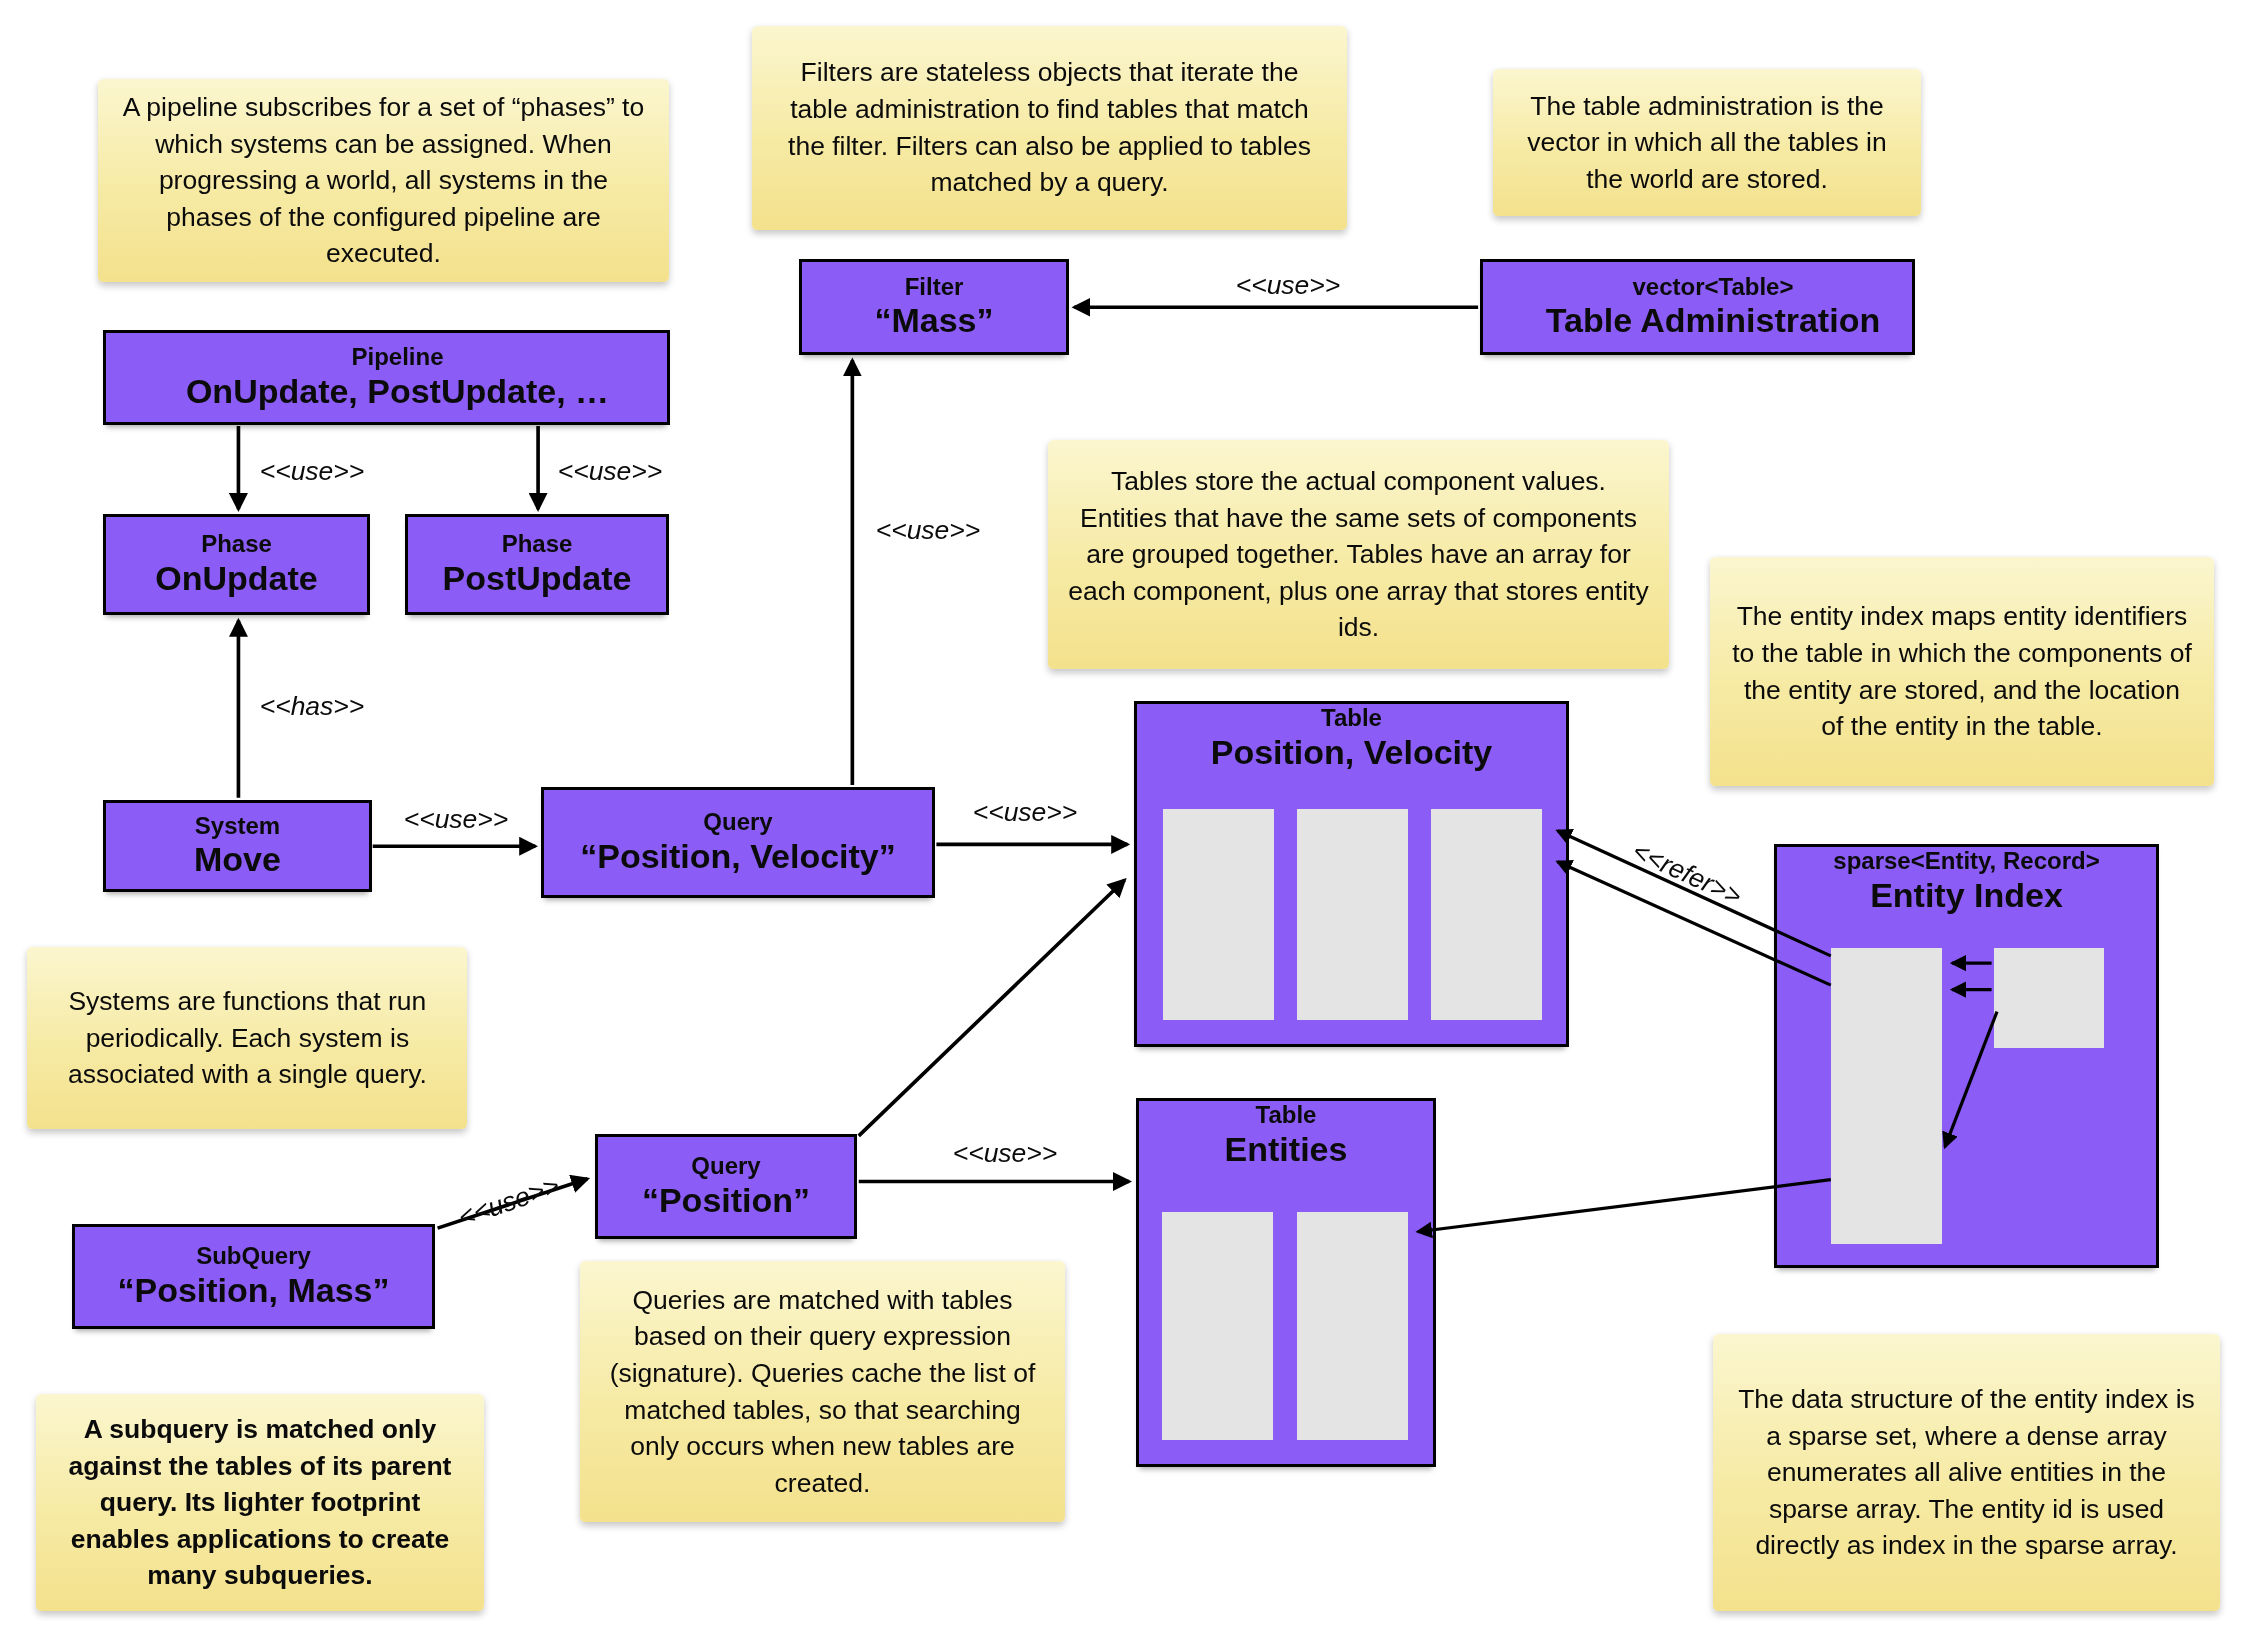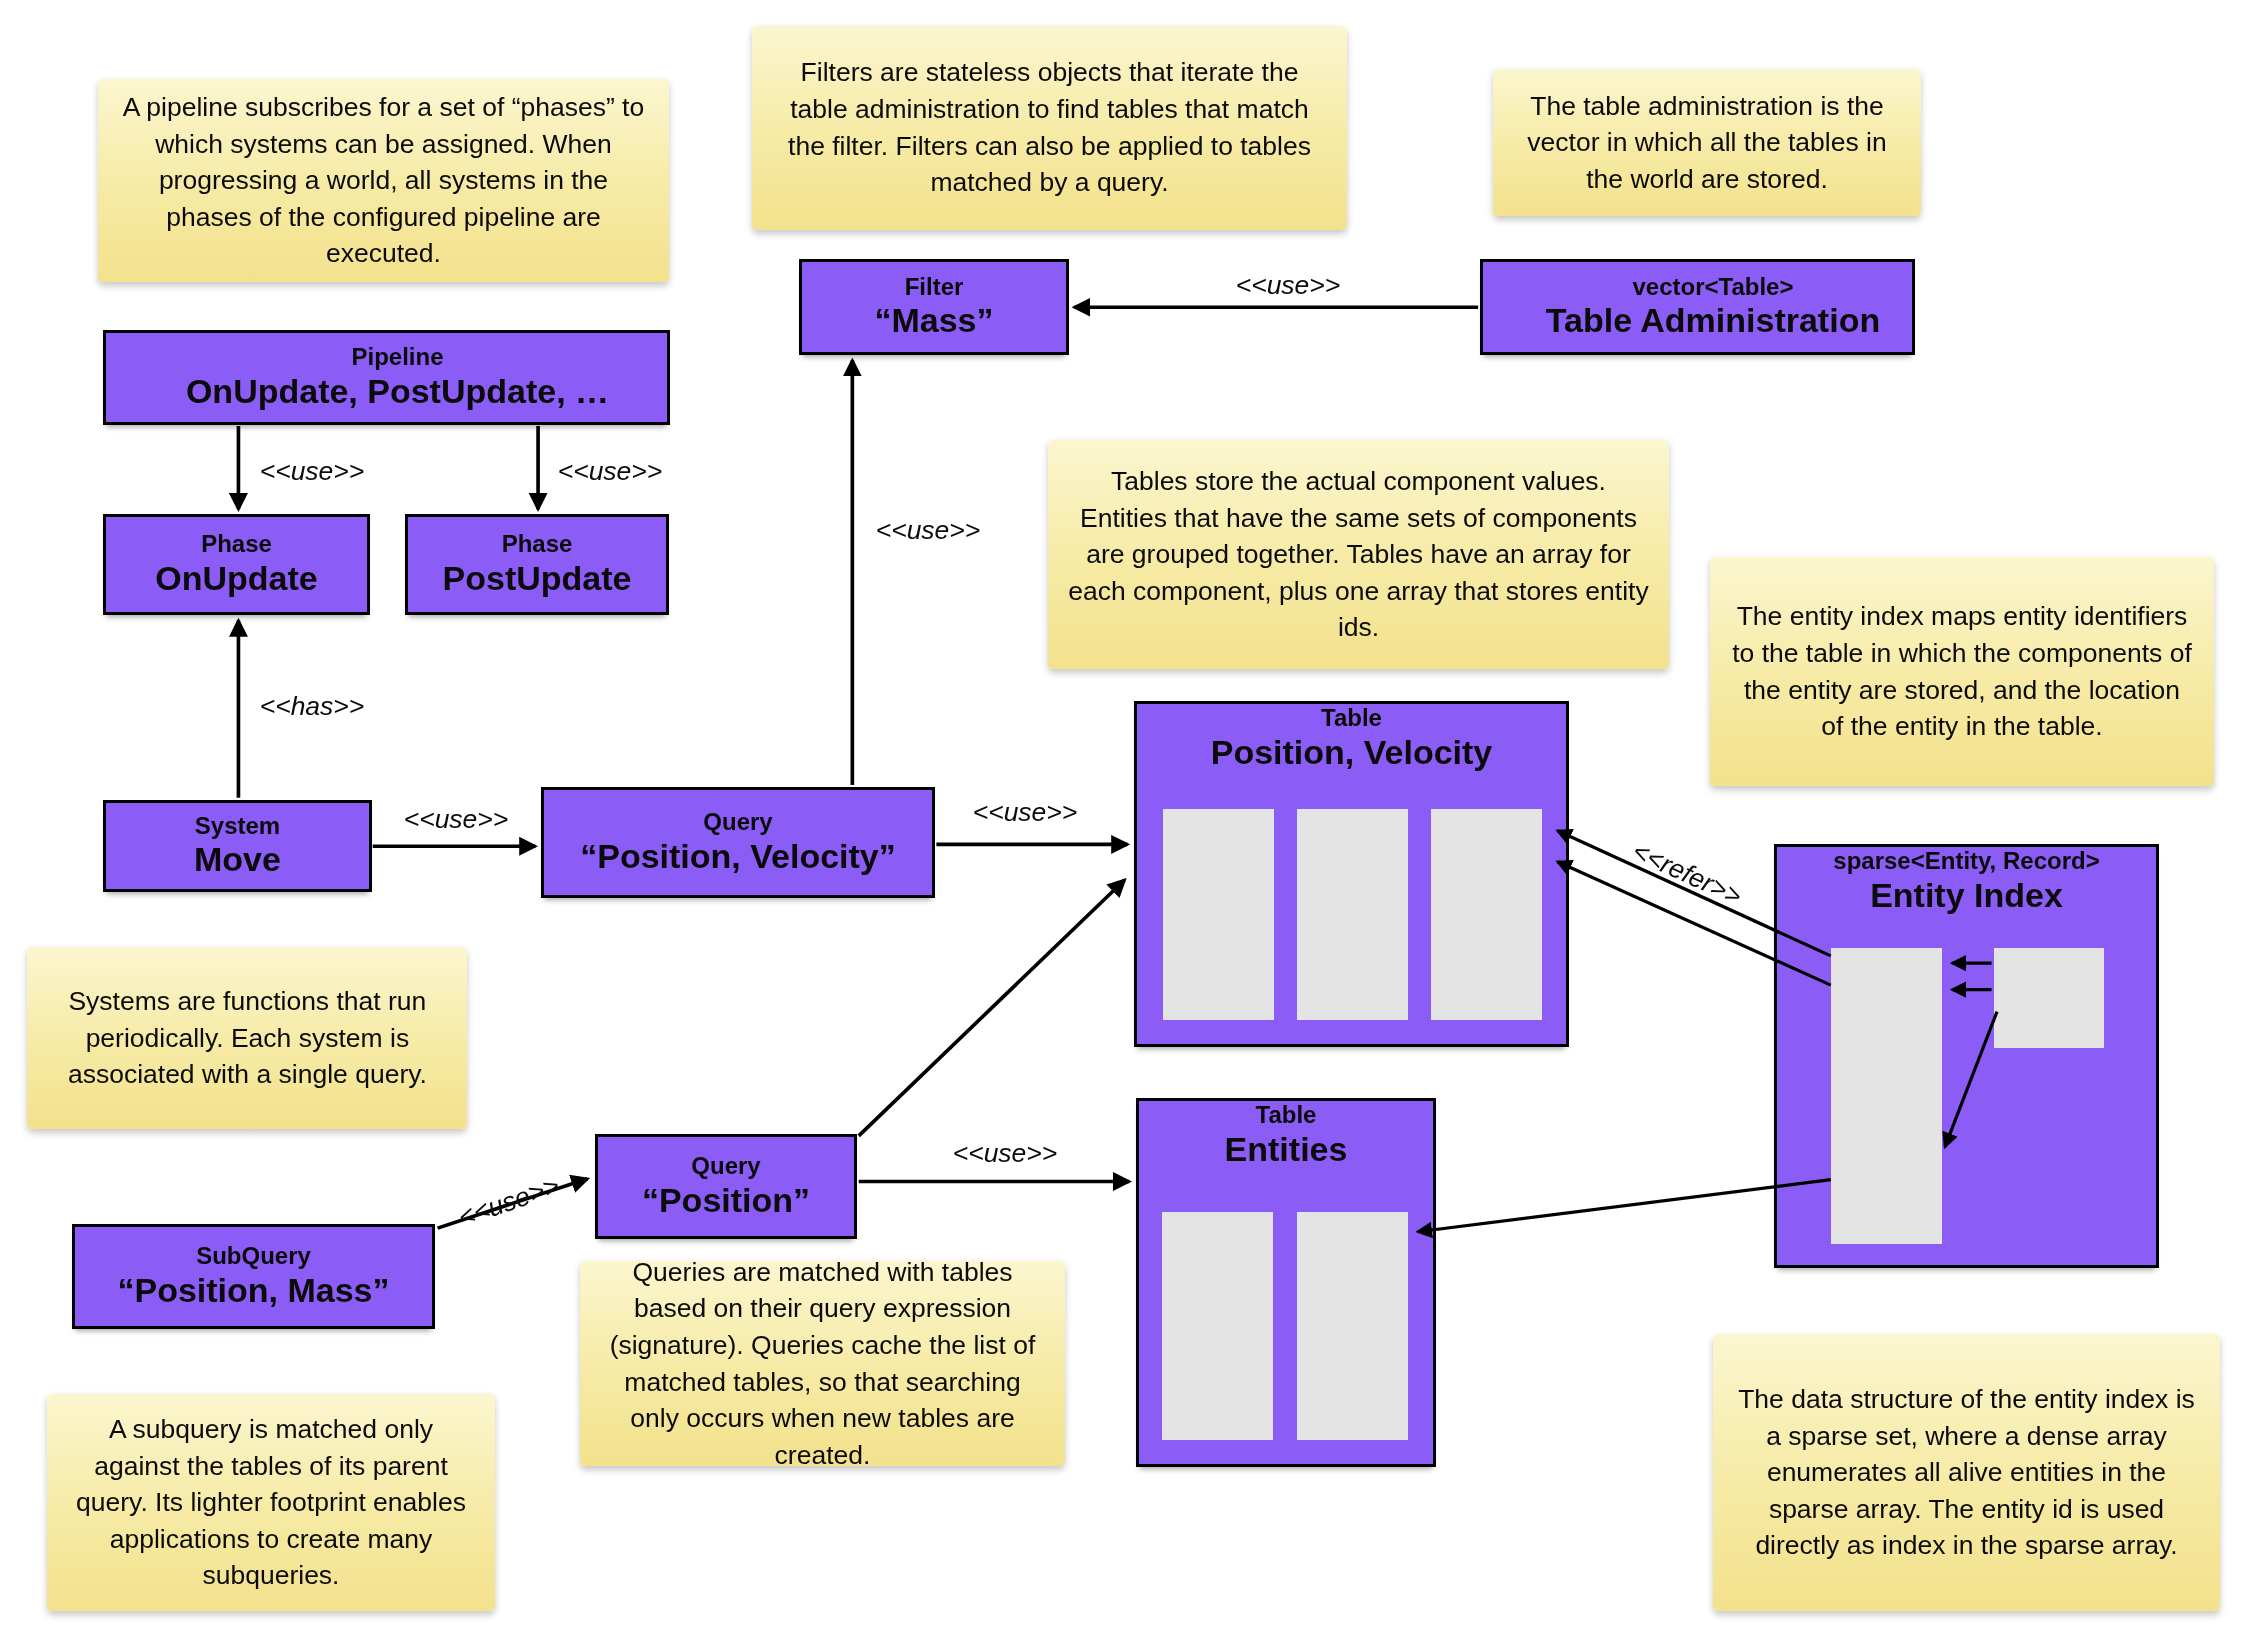--- a/index.html
+++ b/index.html
@@ -60,24 +60,24 @@
   </div>
   <div class="note" style="left:1048px;top:440px;width:621px;height:229px;">
     <span>Tables store the actual component values. Entities that have the same sets of components are grouped together. Tables have an array for each component, plus one array that stores entity ids.</span>
   </div>
   <div class="note" style="left:1710px;top:557px;width:504px;height:229px;">
     <span>The entity index maps entity identifiers to the table in which the components of the entity are stored, and the location of the entity in the table.</span>
   </div>
   <div class="note" style="left:27.4px;top:947px;width:440px;height:182px;">
     <span>Systems are functions that run periodically. Each system is associated with a single query.</span>
   </div>
-  <div class="note" style="left:580px;top:1261px;width:485px;height:205px;">
+  <div class="note" style="left:580px;top:1261px;width:485px;height:261px;">
     <span>Queries are matched with tables based on their query expression (signature). Queries cache the list of matched tables, so that searching only occurs when new tables are created.</span>
   </div>
-  <div class="note" style="left:47px;top:1394px;width:448px;height:217px;">
+  <div class="note" style="left:36px;top:1394px;width:448px;height:217px;font-weight:bold;">
     <span>A subquery is matched only against the tables of its parent query. Its lighter footprint enables applications to create many subqueries.</span>
   </div>
   <div class="note" style="left:1713px;top:1334px;width:507px;height:277px;">
     <span>The data structure of the entity index is a sparse set, where a dense array enumerates all alive entities in the sparse array. The entity id is used directly as index in the sparse array.</span>
   </div>
 
   <div class="box" style="left:103px;top:330px;width:567px;height:95px;padding-left:22px;">
     <div class="t">Pipeline</div>
     <div class="m">OnUpdate, PostUpdate, …</div>
   </div>

